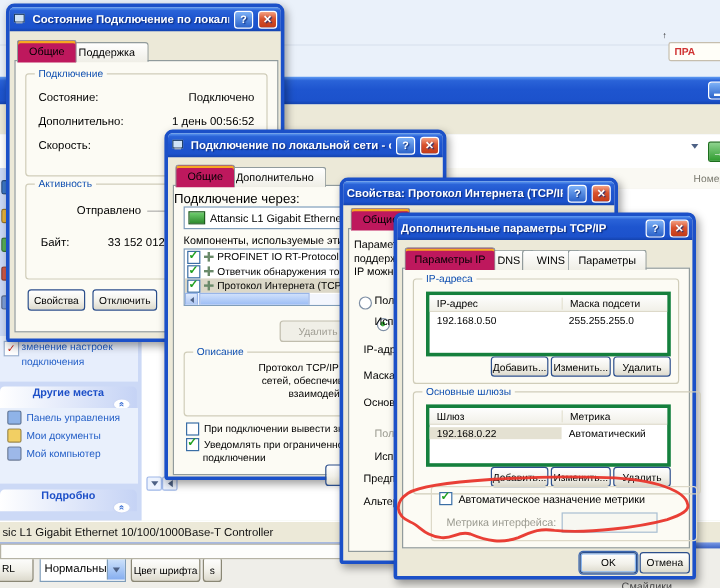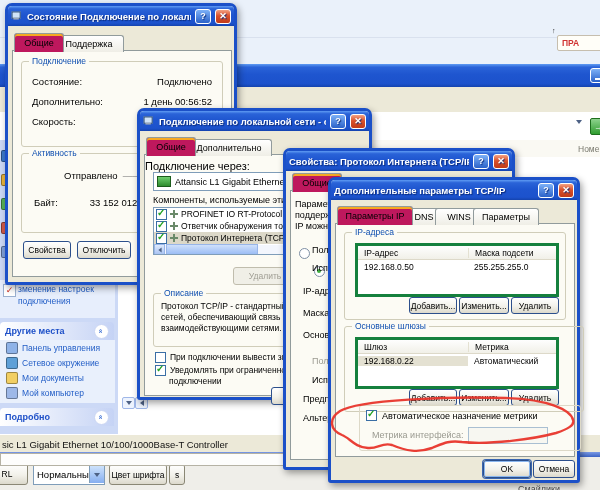--- a/index.html
+++ b/index.html
@@ -38,21 +38,21 @@
   .lv{position:absolute;background:#fff;border:3px solid #15803d;font-size:8.5px;}
   .lv .hd{display:flex;height:13px;background:linear-gradient(#fefefe,#f1f0e8);border-bottom:1px solid #ddd9c9;align-items:center;}
   .lv .hd span{padding:0 6px;}
   .lv .hd .c1{width:98px;border-right:1px solid #e4e1d2;}
   .lv .row{display:flex;height:13px;align-items:center;}
   .lv .row span{padding:0 6px;}
   .lv .row .c1{width:98px;}
   
   .sbh{position:absolute;height:18px;display:flex;align-items:center;padding:0 5px;
     background:linear-gradient(90deg,#ffffff,#c5d3f5);color:#1e50c8;font-weight:bold;font-size:9px;
-    border-radius:4px 4px 0 0;}
+    border-radius:4px 4px 0 0;flex-direction:column;}
   .chev{margin-left:auto;width:13px;height:13px;border-radius:50%;background:#fff;border:1px solid #c9d5f3;
     color:#3b6fd4;display:flex;align-items:center;justify-content:center;}
   .chev i{font-style:normal;transform:rotate(-90deg);font-size:8px;line-height:1;}
   .sbi{display:flex;align-items:center;gap:4px;font-size:8.5px;color:#215dc6;padding:1px 2px 1px 6px;height:13px;}
   .mi{width:10px;height:10px;min-width:10px;border-radius:2px;border:1px solid rgba(0,0,0,.35);}
   
   .mon{position:relative;width:12px;height:10px;min-width:12px;}
   .mon::before{content:"";position:absolute;left:0;top:0;width:8px;height:6px;background:#cfe3f7;border:1px solid #1c3c64;}
   .mon::after{content:"";position:absolute;left:2px;top:7px;width:6px;height:2px;background:#9aa7b8;}
   .nic{width:12px;height:9px;min-width:12px;background:linear-gradient(#6fcf6f,#2e8b2e);border:1px solid #1c5c1c;}
@@ -130,24 +130,20 @@
       <span class="chev">
           <i>»</i>
         </span>
     </div>
     <div class="abs" style="left:0;top:200px;width:115px;height:63px;background:#e9f0fc;">
       <div class="sbi">
           <span class="mi" style="background:#8fb3e8;"></span>
           <span>Панель управления</span>
         </div>
       <div class="sbi">
-          <span class="mi" style="background:#5ea0d8;"></span>
-          <span>Сетевое окружение</span>
-        </div>
-      <div class="sbi">
           <span class="mi" style="background:#f2cf63;"></span>
           <span>Мои документы</span>
         </div>
       <div class="sbi">
           <span class="mi" style="background:#9db8e8;"></span>
           <span>Мой компьютер</span>
         </div>
     </div>
     <div class="sbh" style="left:0;top:268px;width:104px;">
       <span>Подробно</span>
@@ -259,21 +255,21 @@
         <div style="position:absolute;left:0;bottom:0;width:100%;height:9px;background:#f3f6fd;display:flex;align-items:center;">
           <span style="width:9px;height:9px;background:linear-gradient(#dfeafc,#aac4f3);border:1px solid #98b5e8;display:flex;align-items:center;justify-content:center;">
               <span class="tri-l" style="transform:scale(.8);"></span>
             </span>
           <span style="width:90px;height:9px;background:linear-gradient(#cfe0fb,#9cbdf5);border:1px solid #98b5e8;margin-left:1px;"></span>
         </div>
       </div>
       <div class="xbtn dis" style="left:88px;top:112px;width:62px;height:16px;">
           <span>Удалить</span>
         </div>
-      <div class="grp" style="left:8px;top:138px;width:207px;height:52px;">
+      <div class="grp" style="left:8px;top:138px;width:207px;height:52px;text-align:right;">
         <span class="lg">Описание</span>
         <div style="padding:7px 0 0 7px;font-size:8.5px;line-height:11px;white-space:nowrap;overflow:hidden;">
           <div>Протокол TCP/IP - стандартный прот</div>
           <div>сетей, обеспечивающий связь межд</div>
           <div>взаимодействующими сетями.</div>
         </div>
       </div>
       <div style="position:absolute;left:10px;top:197px;display:flex;gap:4px;align-items:flex-start;">
         <span class="cb"></span>
         <span style="font-size:8.5px;white-space:nowrap;">При подключении вывести значок в</span>

